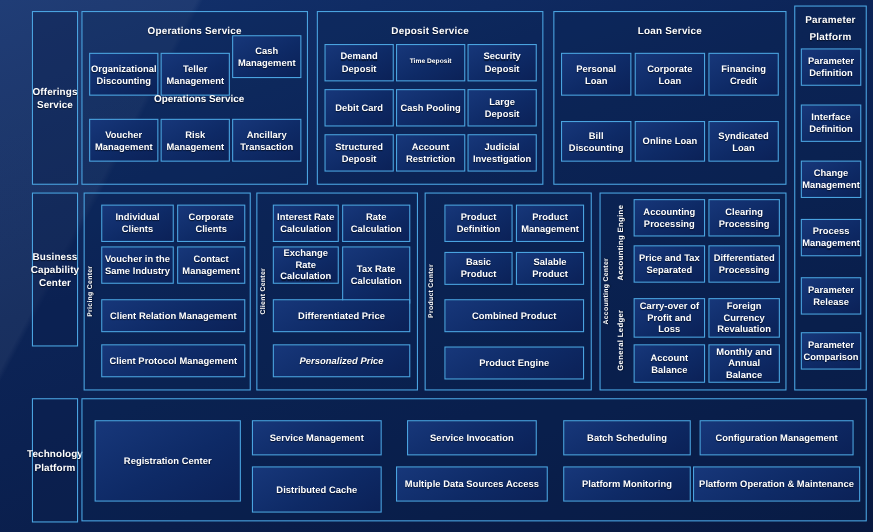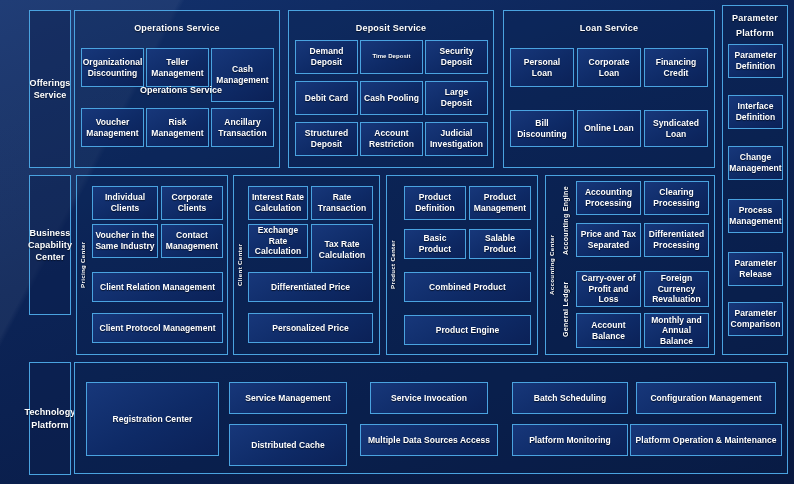--- a/index.html
+++ b/index.html
@@ -95,21 +95,21 @@
 
   <div class="rowlabel" style="left:29px; top:10px; width:42px; height:158px;">Offerings Service</div>
   <div class="rowlabel" style="left:29px; top:175px; width:42px; height:140px;">Business Capability Center</div>
   <div class="rowlabel" style="left:29px; top:362px; width:42px; height:113px;">Technology Platform</div>
 
   <div class="group" style="left:74px; top:10px; width:206px; height:158px;">
     <div class="grouptitle" style="top:12px;">Operations Service</div>
   </div>
   <div class="cell" style="left:81px; top:48px; width:63px; height:39px;">Organizational Discounting</div>
   <div class="cell" style="left:146px; top:48px; width:63px; height:39px;">Teller Management</div>
-  <div class="cell" style="left:211px; top:48px; width:63px; height:54px;">Cash Management</div>
+  <div class="cell" style="left:211px; top:32px; width:63px; height:39px;">Cash Management</div>
   <div class="cell" style="left:81px; top:108px; width:63px; height:39px;">Voucher Management</div>
   <div class="cell" style="left:146px; top:108px; width:63px; height:39px;">Risk Management</div>
   <div class="cell" style="left:211px; top:108px; width:63px; height:39px;">Ancillary Transaction</div>
 
   <div class="floatlabel" style="left:140px; top:85px;">Operations Service</div>
 
   <div class="group" style="left:288px; top:10px; width:206px; height:158px;">
     <div class="grouptitle" style="top:12px;">Deposit Service</div>
   </div>
   <div class="cell" style="left:295px; top:40px; width:63px; height:34px;">Demand Deposit</div>
@@ -147,25 +147,25 @@
   <div class="cell" style="left:92px; top:186px; width:66px; height:34px;">Individual Clients</div>
   <div class="cell" style="left:161px; top:186px; width:62px; height:34px;">Corporate Clients</div>
   <div class="cell" style="left:92px; top:224px; width:66px; height:34px;">Voucher in the Same Industry</div>
   <div class="cell" style="left:161px; top:224px; width:62px; height:34px;">Contact Management</div>
   <div class="cell" style="left:92px; top:272px; width:131px; height:30px;">Client Relation Management</div>
   <div class="cell" style="left:92px; top:313px; width:131px; height:30px;">Client Protocol Management</div>
 
   <div class="group" style="left:233px; top:175px; width:147px; height:180px;"></div>
   <div class="vlabel" style="left:233px; top:175px; width:12px; height:180px;">Client Center</div>
   <div class="cell" style="left:248px; top:186px; width:60px; height:34px;">Interest Rate Calculation</div>
-  <div class="cell" style="left:311px; top:186px; width:62px; height:34px;">Rate Transaction</div>
+  <div class="cell" style="left:311px; top:186px; width:62px; height:34px;">Rate Calculation</div>
   <div class="cell" style="left:248px; top:224px; width:60px; height:34px;">Exchange Rate Calculation</div>
   <div class="cell" style="left:311px; top:224px; width:62px; height:52px;">Tax Rate Calculation</div>
   <div class="cell" style="left:248px; top:272px; width:125px; height:30px;">Differentiated Price</div>
-  <div class="cell" style="left:248px; top:313px; width:125px; height:30px;">Personalized Price</div>
+  <div class="cell" style="left:248px; top:313px; width:125px; height:30px;font-style:italic;">Personalized Price</div>
 
   <div class="group" style="left:386px; top:175px; width:152px; height:180px;"></div>
   <div class="vlabel" style="left:386px; top:175px; width:12px; height:180px;">Product Center</div>
   <div class="cell" style="left:404px; top:186px; width:62px; height:34px;">Product Definition</div>
   <div class="cell" style="left:469px; top:186px; width:62px; height:34px;">Product Management</div>
   <div class="cell" style="left:404px; top:229px; width:62px; height:30px;">Basic Product</div>
   <div class="cell" style="left:469px; top:229px; width:62px; height:30px;">Salable Product</div>
   <div class="cell" style="left:404px; top:272px; width:127px; height:30px;">Combined Product</div>
   <div class="cell" style="left:404px; top:315px; width:127px; height:30px;">Product Engine</div>
 

